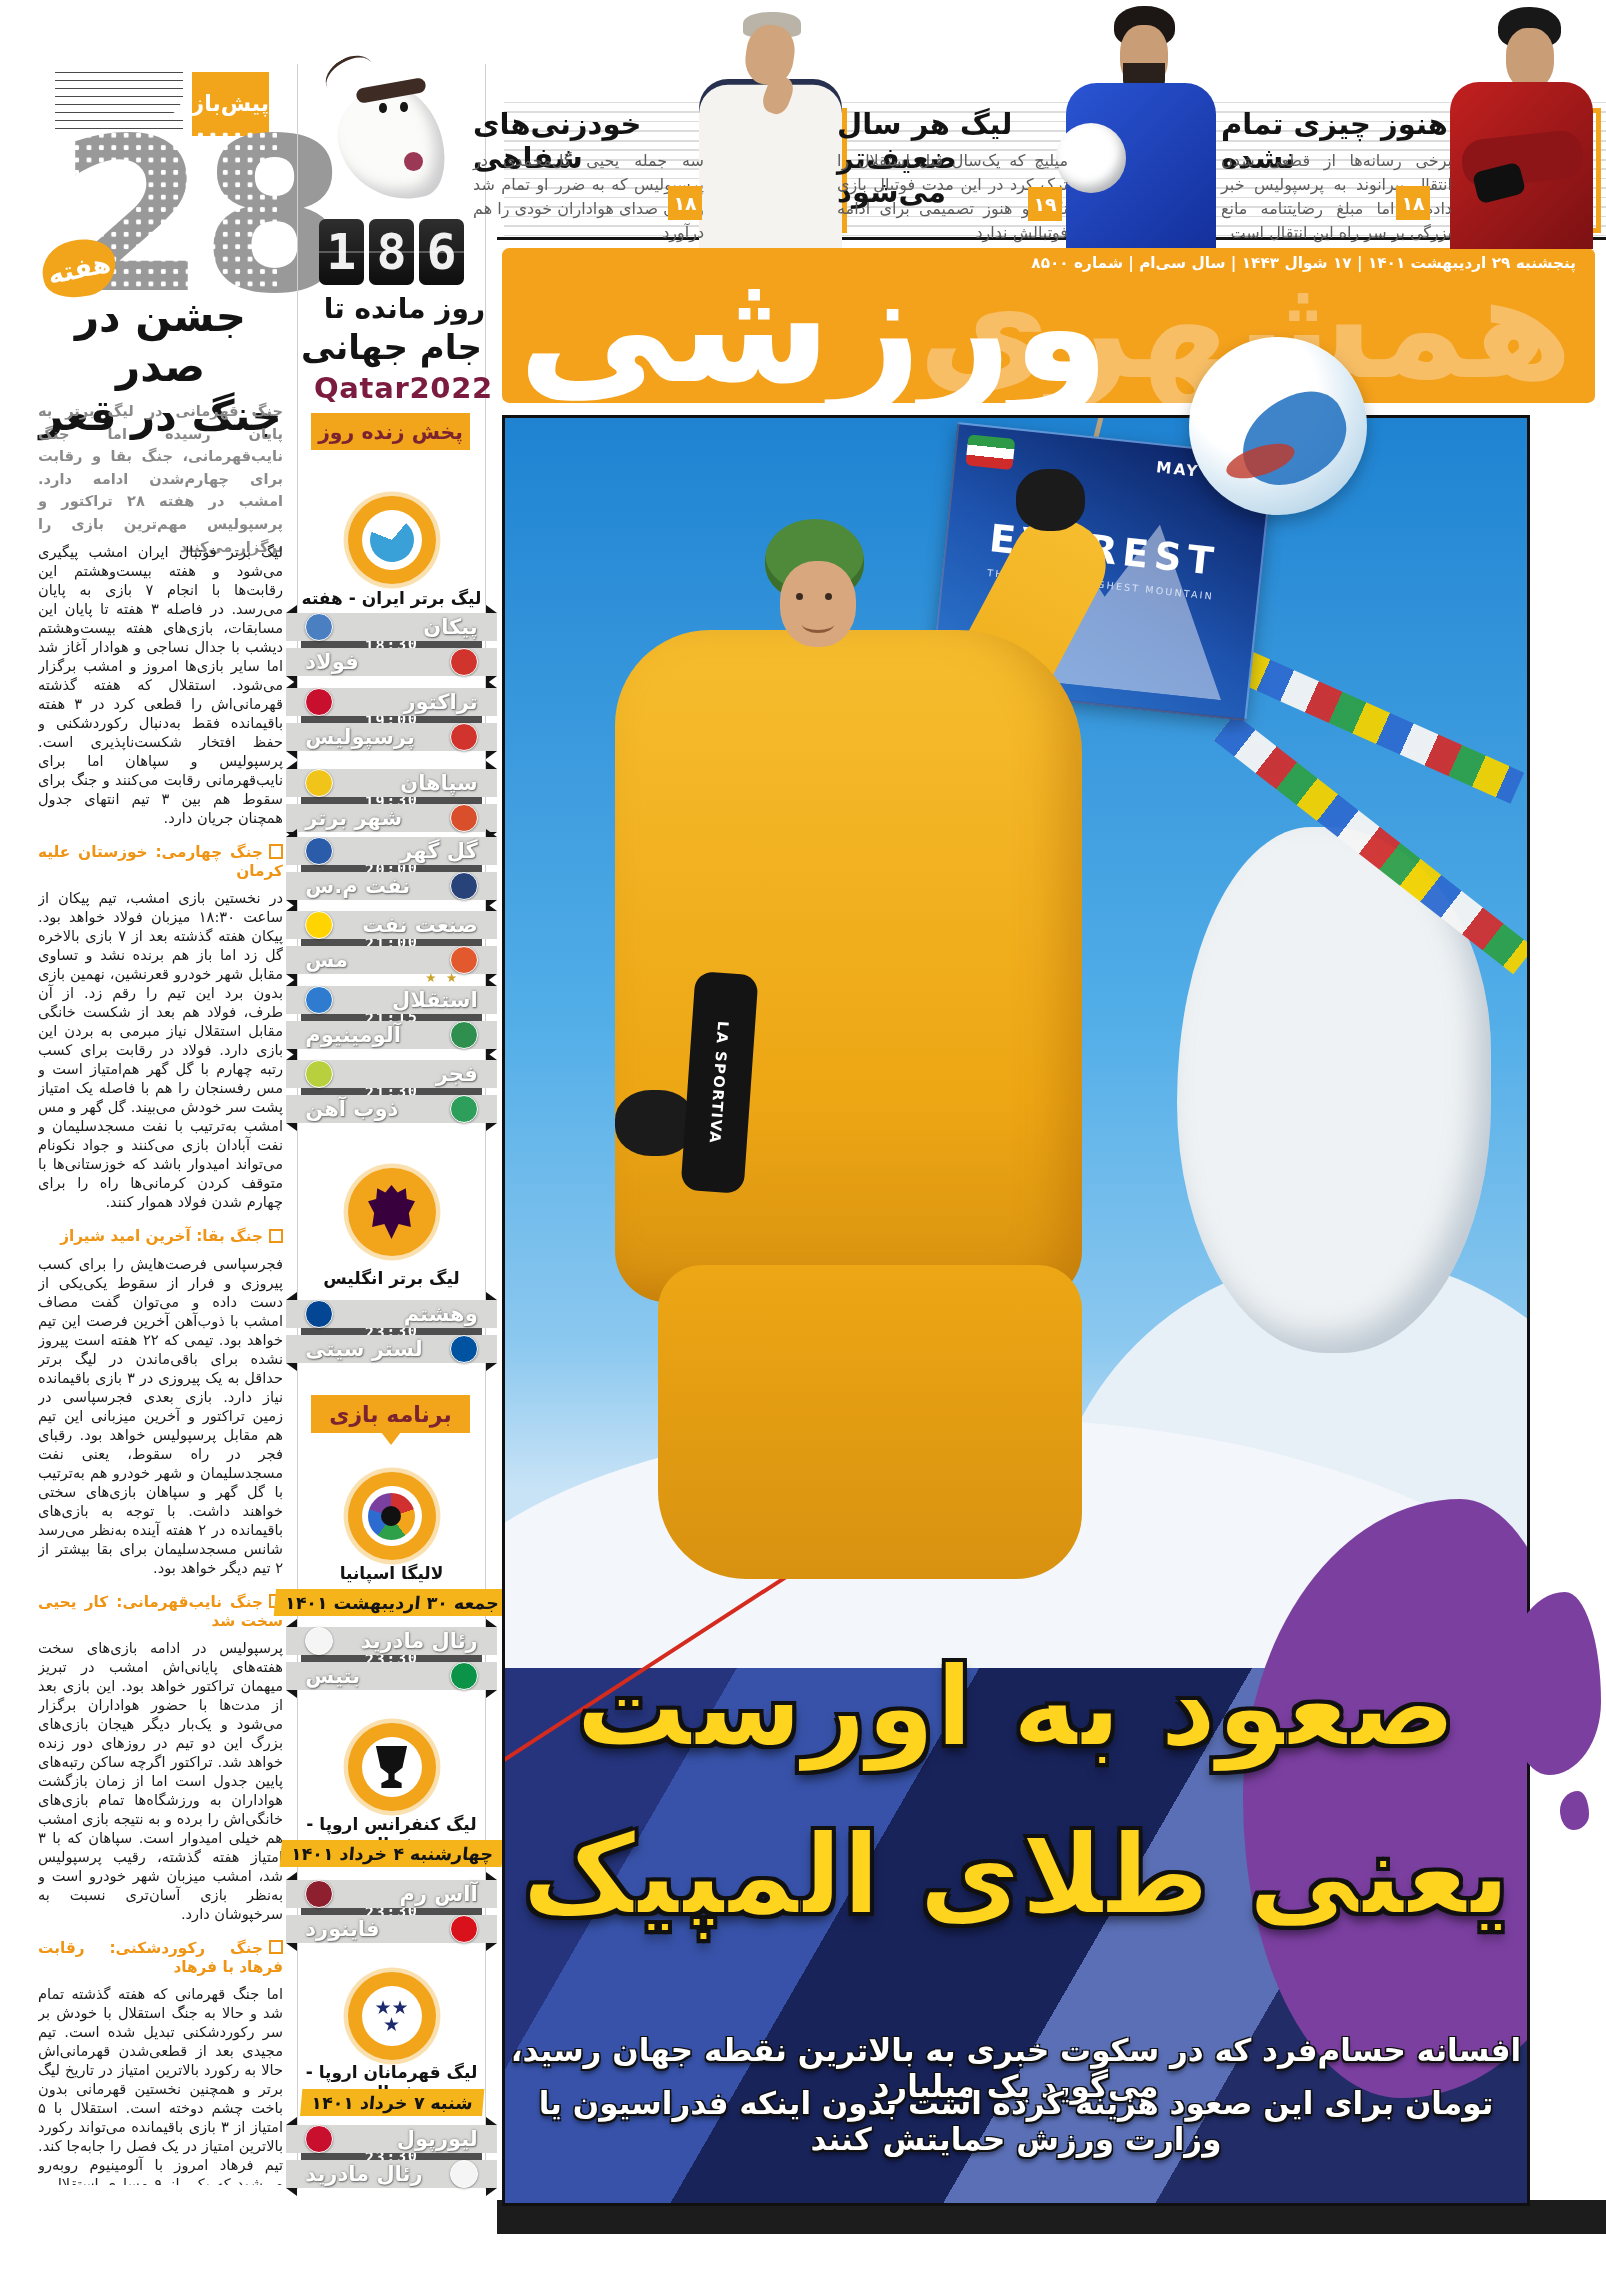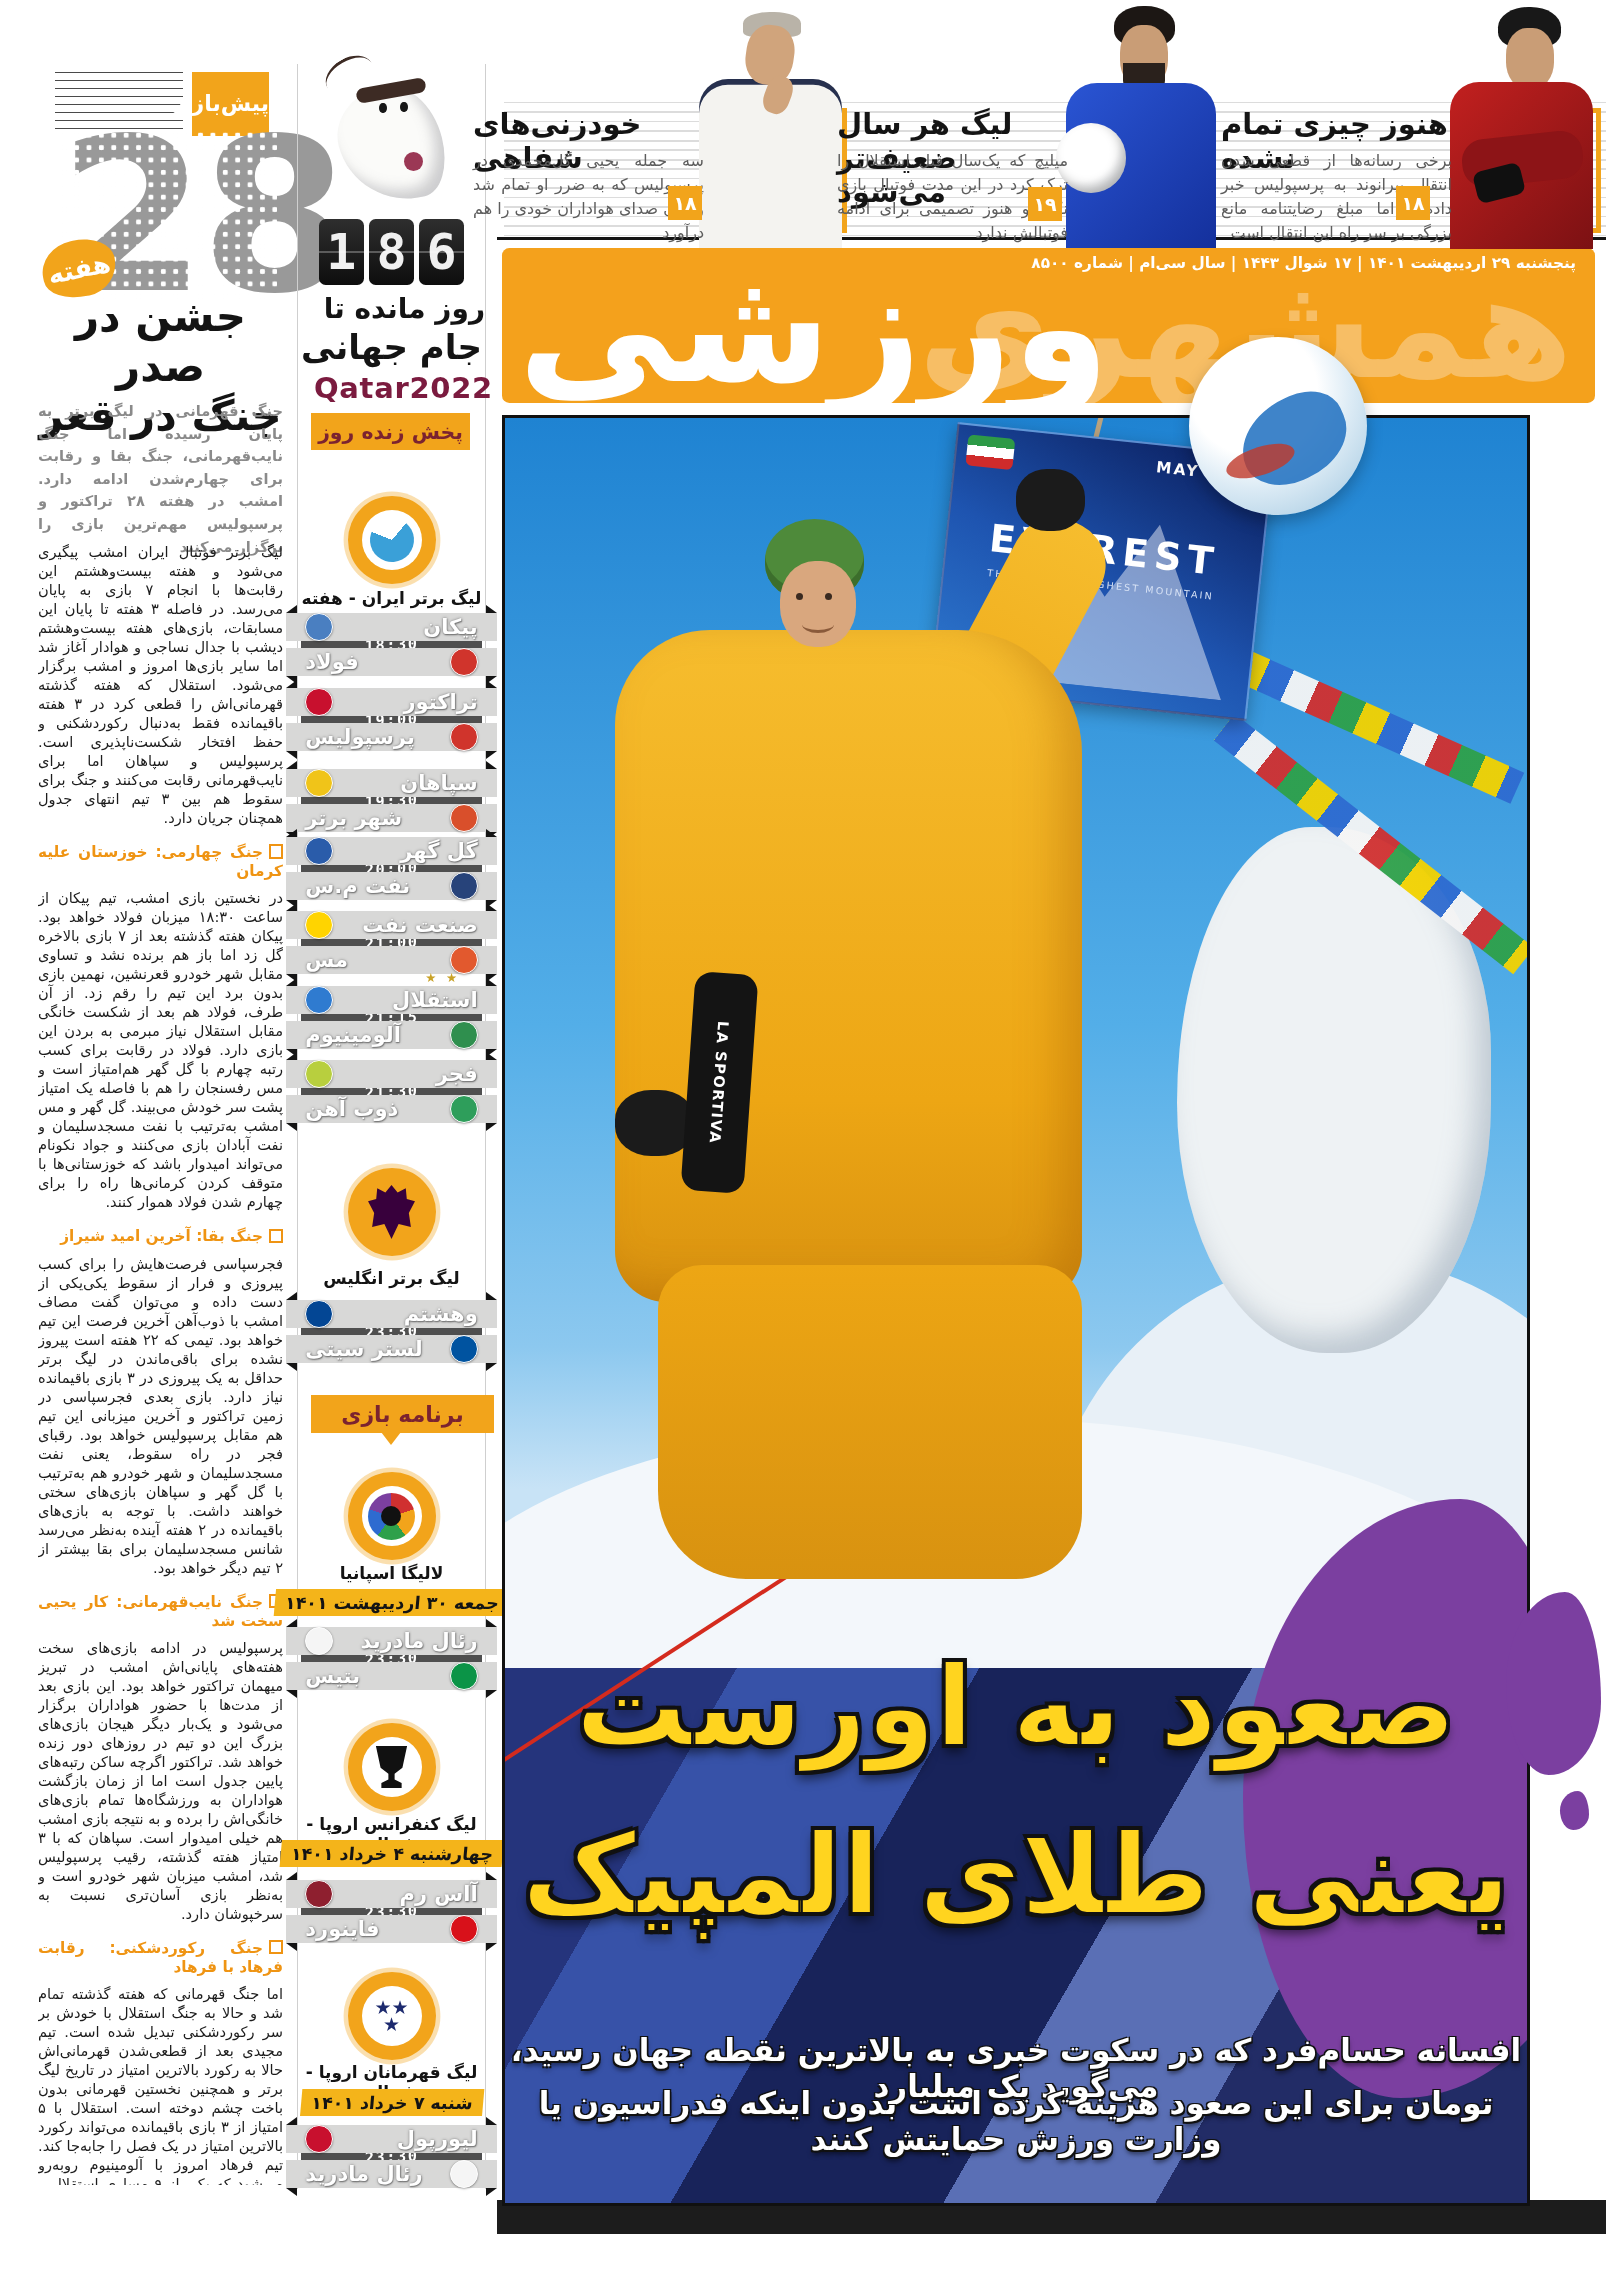--- a/index.html
+++ b/index.html
@@ -84,21 +84,21 @@
   .clock{position:absolute;top:155px;left:0;width:100%;display:flex;justify-content:center;gap:5.1px;direction:ltr;}
   .fd{position:relative;width:45px;height:66px;background:linear-gradient(#2e2e2e,#0d0d0d);border-radius:6.6px;
     color:#f0f0f0;font-family:"DejaVu Sans Mono",monospace;font-weight:bold;font-size:50px;
     display:flex;align-items:center;justify-content:center;}
   .fd::after{content:"";position:absolute;left:0;right:0;top:32px;height:2.2px;background:rgba(255,255,255,.28);}
   .cd1{top:228px;font-weight:900;font-size:28px;color:#141414;text-align:right;}
   .cd2{top:263px;font-weight:900;font-size:34px;color:#141414;}
   .brand{top:307px;font-weight:900;font-size:29px;color:#7b1b3f;direction:ltr;letter-spacing:0.7px;margin-left:12px;}
   .livetag{position:absolute;left:13px;top:349px;width:159px;height:37px;background:#F2A41B;color:#7b2330;
     font-weight:900;font-size:20.4px;display:flex;align-items:center;justify-content:center;}
-  .schedtag{position:absolute;left:13px;width:183px;height:38px;background:#F2A41B;color:#7b2330;
+  .schedtag{position:absolute;left:13px;width:159px;height:38px;background:#F2A41B;color:#7b2330;
     font-weight:900;font-size:22px;display:flex;align-items:center;justify-content:center;}
   .schedtag::after{content:"";position:absolute;bottom:-11.7px;left:70px;border-top:13px solid #F2A41B;border-left:10.2px solid transparent;border-right:10.2px solid transparent;}
   
   .lg{position:absolute;left:50%;transform:translateX(-50%);width:88px;height:88px;border-radius:50%;
     background:#F2A41B;box-shadow:0 0 0 4.4px rgba(242,164,27,.35);display:flex;align-items:center;justify-content:center;overflow:hidden;}
   .lg .inner{width:60px;height:60px;border-radius:50%;background:#fff;display:flex;align-items:center;justify-content:center;}
   .ipl-swirl{width:44px;height:44px;border-radius:50%;background:conic-gradient(#3aa0d8 0 70%,#ffffff 70% 100%);transform:rotate(40deg);}
   .pl-lion{width:51px;height:54px;background:#38003c;clip-path:polygon(50% 0,62% 14%,78% 6%,80% 26%,96% 30%,84% 52%,88% 78%,64% 72%,50% 100%,36% 72%,12% 78%,16% 52%,4% 30%,20% 26%,22% 6%,38% 14%);}
   .ll-pie{width:47px;height:47px;border-radius:50%;background:conic-gradient(#d03030 0 20%,#f2a41b 20% 40%,#2ea04a 40% 60%,#2e6bd0 60% 80%,#7b3fa0 80% 100%);position:relative;}
   .ll-pie::after{content:"";position:absolute;left:13px;top:13px;width:20.4px;height:20.4px;border-radius:50%;background:#111;}

